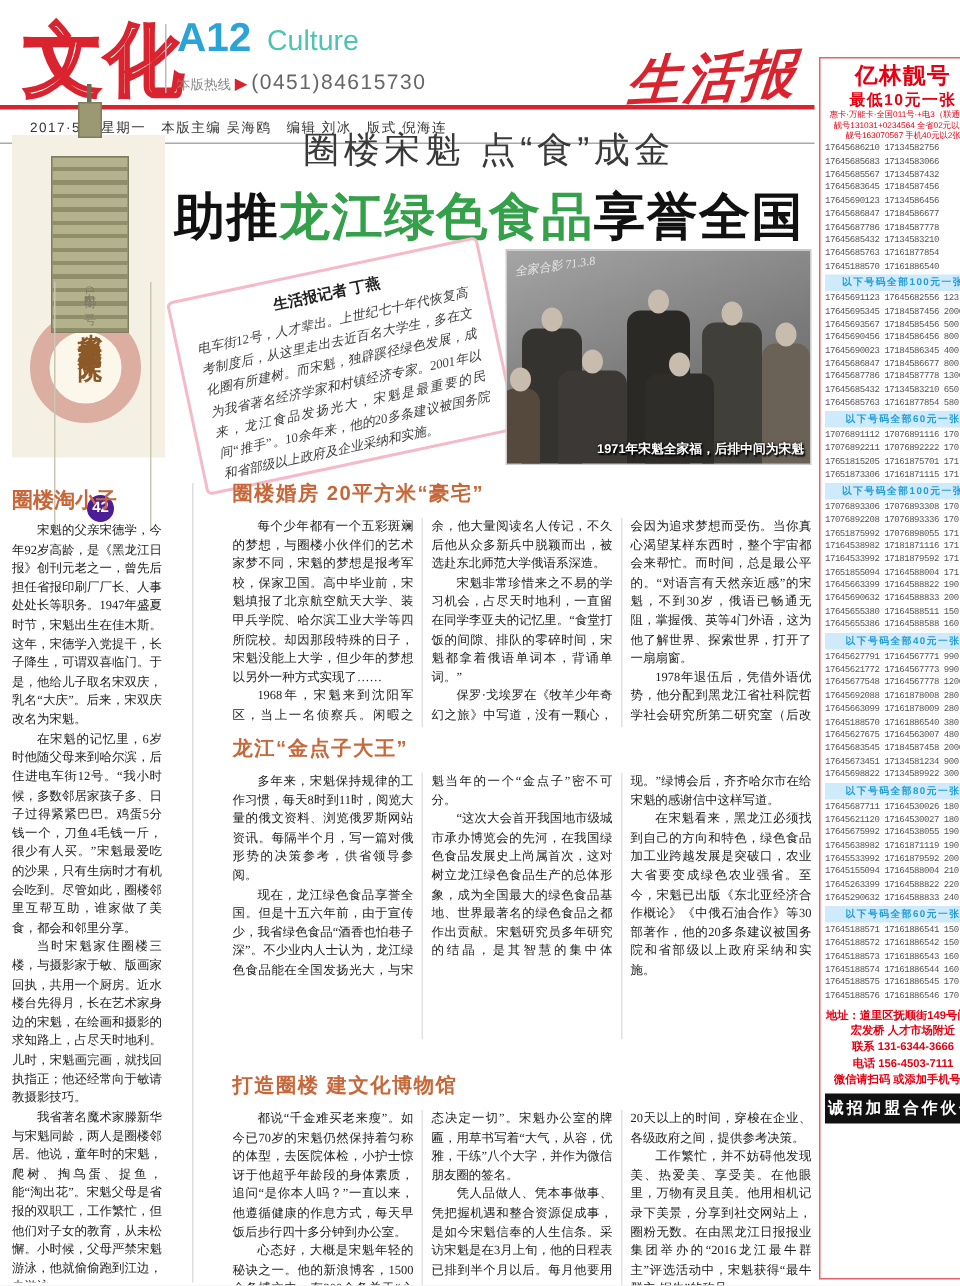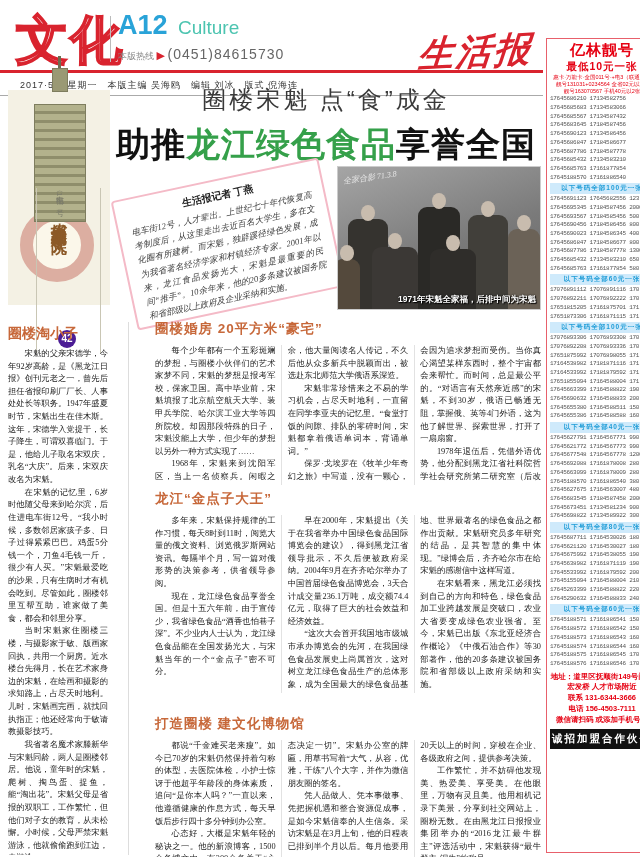--- a/index.html
+++ b/index.html
@@ -180,21 +180,20 @@
         <p>保罗·戈埃罗在《牧羊少年奇幻之旅》中写道，没有一颗心，会因为追求梦想而受伤。当你真心渴望某样东西时，整个宇宙都会来帮忙。而时间，总是最公平的。“对语言有天然亲近感”的宋魁，不到30岁，俄语已畅通无阻，掌握俄、英等4门外语，这为他了解世界、探索世界，打开了一扇扇窗。</p>
         <p>1978年退伍后，凭借外语优势，他分配到黑龙江省社科院哲学社会研究所第二研究室（后改名为省社科院西伯利亚所）工作。</p>
       </div>
   </div>
 
   <div class="sec-block" id="sec3">
     <div class="sec-head">龙江“金点子大王”</div>
     <div class="cols3 body-text">
         <p>多年来，宋魁保持规律的工作习惯，每天8时到11时，阅览大量的俄文资料、浏览俄罗斯网站资讯。每隔半个月，写一篇对俄形势的决策参考，供省领导参阅。</p>
         <p>现在，龙江绿色食品享誉全国。但是十五六年前，由于宣传少，我省绿色食品“酒香也怕巷子深”。不少业内人士认为，龙江绿色食品能在全国发扬光大，与宋魁当年的一个“金点子”密不可分。</p>
-        <p>早在2000年，宋魁提出《关于在我省举办中国绿色食品国际博览会的建议》，得到黑龙江省领导批示，不久后便被政府采纳。2004年9月在齐齐哈尔举办了中国首届绿色食品博览会，3天合计成交量236.1万吨，成交额74.4亿元，取得了巨大的社会效益和经济效益。</p>
         <p>“这次大会首开我国地市级城市承办博览会的先河，在我国绿色食品发展史上尚属首次，这对树立龙江绿色食品生产的总体形象，成为全国最大的绿色食品基地、世界最著名的绿色食品之都作出贡献。宋魁研究员多年研究的结晶，是其智慧的集中体现。”绿博会后，齐齐哈尔市在给宋魁的感谢信中这样写道。</p>
         <p>在宋魁看来，黑龙江必须找到自己的方向和特色，绿色食品加工业跨越发展是突破口，农业大省要变成绿色农业强省。至今，宋魁已出版《东北亚经济合作概论》《中俄石油合作》等30部著作，他的20多条建议被国务院和省部级以上政府采纳和实施。</p>
       </div>
   </div>
 
   <div class="sec-block" id="sec4">
     <div class="sec-head">打造圈楼 建文化博物馆</div>
     <div class="cols3 body-text">
         <p>都说“千金难买老来瘦”。如今已70岁的宋魁仍然保持着匀称的体型，去医院体检，小护士惊讶于他超乎年龄段的身体素质，追问“是你本人吗？”一直以来，他遵循健康的作息方式，每天早饭后步行四十多分钟到办公室。</p>
         <p>心态好，大概是宋魁年轻的秘诀之一。他的新浪博客，1500余条博文中，有300余条关于“心态决定一切”。宋魁办公室的牌匾，用草书写着“大气，从容，优雅，干练”八个大字，并作为微信朋友圈的签名。</p>

